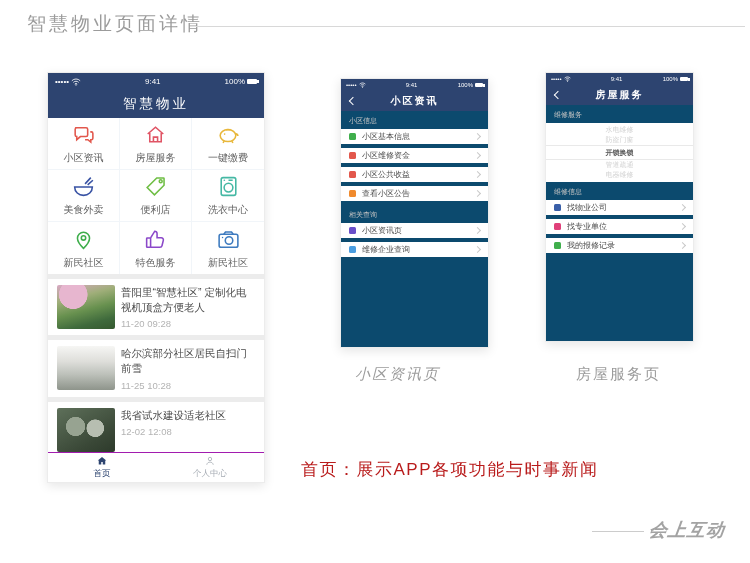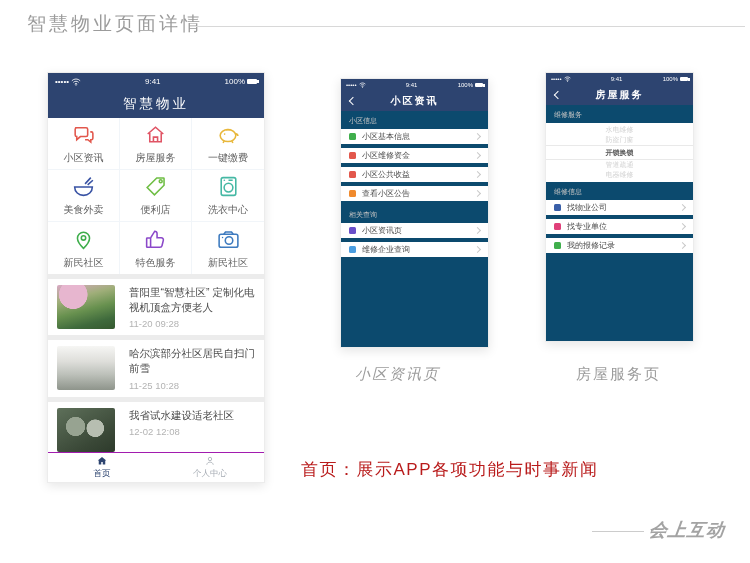--- a/index.html
+++ b/index.html
@@ -37,21 +37,21 @@
   
   .grid{height:156px;display:grid;grid-template-columns:1fr 1fr 1fr;grid-template-rows:1fr 1fr 1fr;background:#fff;flex-shrink:0;}
   .gcell{display:flex;flex-direction:column;align-items:center;justify-content:center;gap:4px;}
   .gcell:nth-child(-n+6){border-bottom:1px solid #f1f5f9;}
   .gcell:not(:nth-child(3n)){border-right:1px solid #f1f5f9;}
   .gicon svg{width:25px;height:25px;display:block;}
   .glabel{font-size:10px;color:#5f5f5f;}
 
   
   .newslist{flex:1;background:#ececec;display:flex;flex-direction:column;gap:5px;padding-top:5px;overflow:hidden;}
-  .nitem{background:#fff;display:flex;gap:14px;padding:6px 9px;align-items:flex-start;flex:1;}
+  .nitem{background:#fff;display:flex;gap:6px;padding:6px 9px;align-items:flex-start;flex:1;}
   .nthumb{width:58px;height:44px;border-radius:2px;flex-shrink:0;}
   .t-park{background:radial-gradient(circle at 28% 22%,#e7b6cf 0 26%,transparent 27%),linear-gradient(165deg,#d9a9c4 0%,#9fae79 30%,#68914f 55%,#3f6a3c 80%,#35592f 100%);}
   .t-snow{background:linear-gradient(180deg,#f6f6f4 0%,#dededa 35%,#bcc0b9 65%,#8e948b 100%);}
   .t-elder{background:radial-gradient(circle at 32% 42%,#97a391 0 20%,transparent 21%),radial-gradient(circle at 66% 46%,#b7beb1 0 19%,transparent 20%),linear-gradient(150deg,#5e705a 0%,#3a4837 70%,#2d3a2b 100%);}
   .nbody{flex:1;min-width:0;}
   .ntitle{font-size:10.5px;color:#4c4c4c;line-height:1.4;}
   .ndate{font-size:9.5px;color:#b3b3b3;margin-top:4px;}
 
   
   .tabbar{height:29px;border-top:1px solid #a21caf;display:flex;background:#fff;flex-shrink:0;}

